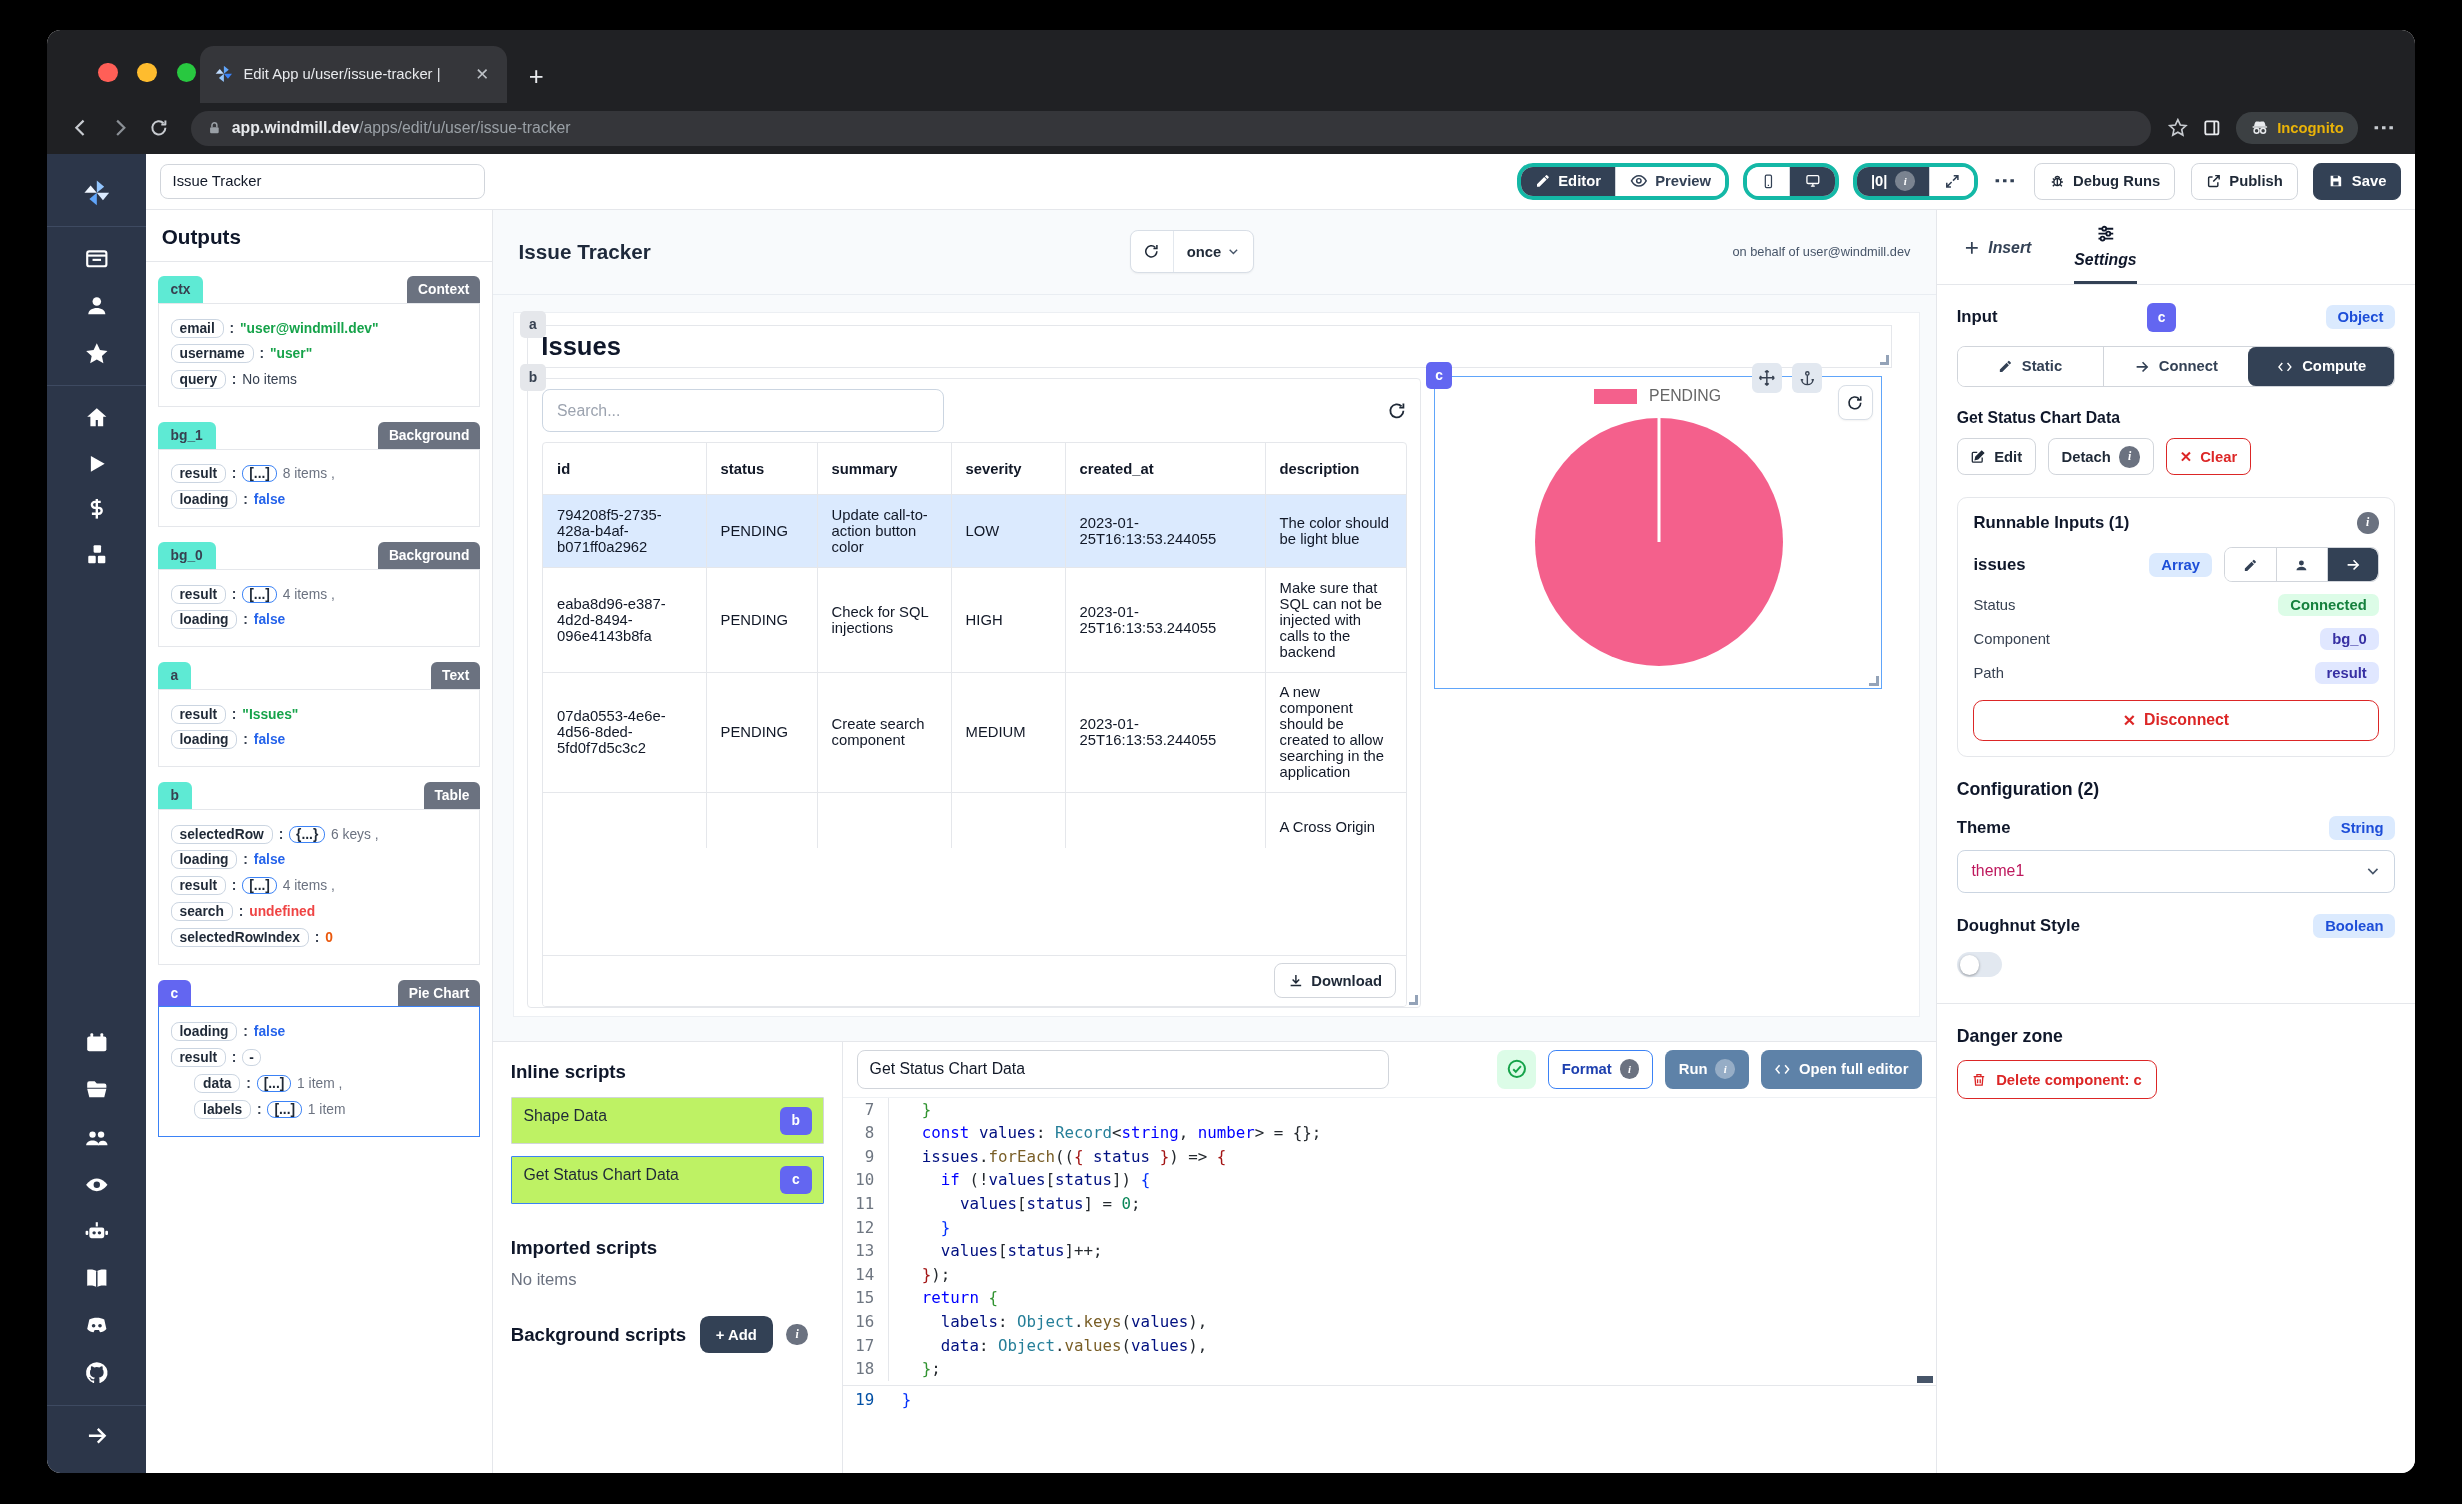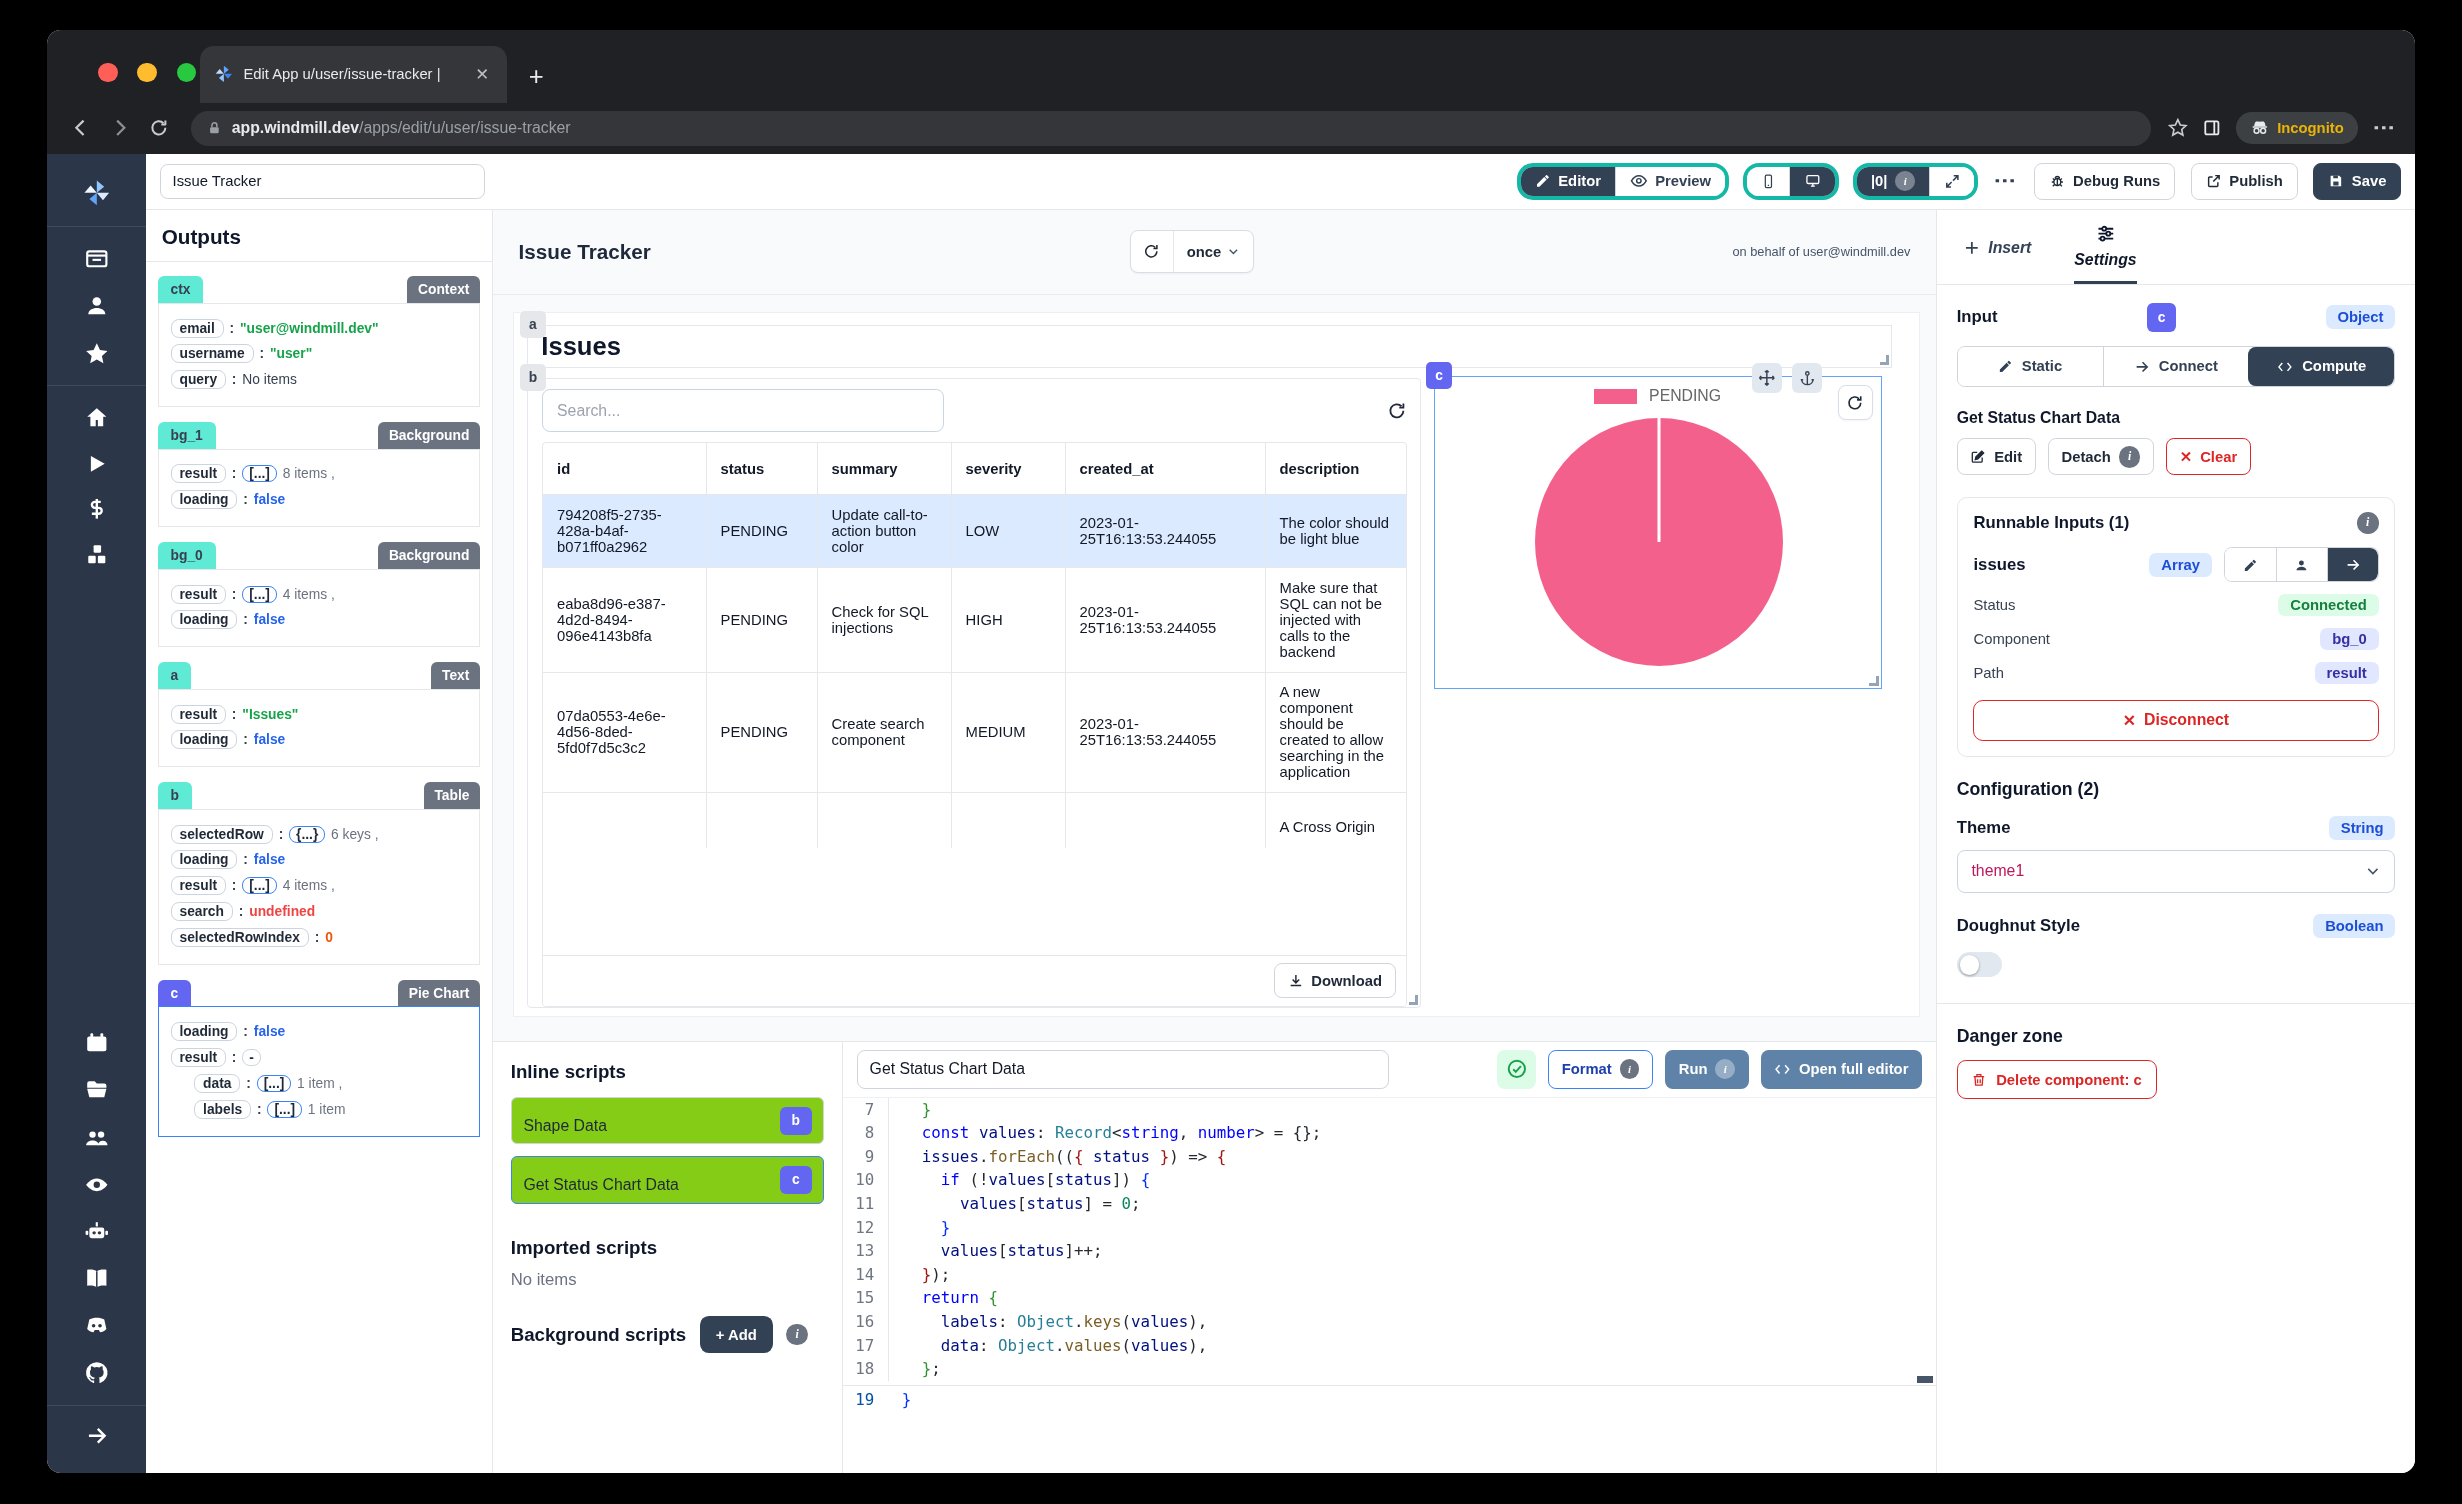--- a/index.html
+++ b/index.html
@@ -112,22 +112,22 @@
   .pie-label{font-size:15.8px;color:#666;}
   .pie{position:absolute;left:100px;top:41px;width:248px;height:248px;border-radius:50%;background:#f4608c;}
   .pie::after{content:"";position:absolute;left:50%;top:0;width:3px;height:124px;background:#fff;transform:translateX(-50%);}
   .ctl{position:absolute;width:29.6px;height:29.6px;border-radius:5.9px;background:#e2e8f0;display:flex;align-items:center;justify-content:center;top:-13.8px;z-index:6;}
   .crefresh{position:absolute;right:7.9px;top:7.9px;width:35px;height:35px;border:1px solid #d8dee6;border-radius:7.9px;background:#fff;
             display:flex;align-items:center;justify-content:center;box-shadow:0 1px 2px rgba(0,0,0,.05);}
   
   .bottom{flex:1;border-top:1px solid #e5e7eb;background:#fff;display:flex;min-height:0;}
   .inline{width:350px;border-right:1px solid #e5e7eb;padding:15.8px 17.7px;flex:none;}
   .inline h3{margin:3.9px 0 13.8px;font-size:18.7px;color:#0f172a;}
-  .sitem{display:flex;align-items:flex-end;justify-content:space-between;border:1px solid #d1d5db;border-radius:6px;
-         padding:8.9px 11.8px;margin-bottom:11.8px;font-size:15.8px;color:#1f2937;background:#84cc16;}
+  .sitem{display:flex;align-items:flex-start;justify-content:space-between;border:1px solid #d1d5db;border-radius:1px;
+         padding:8.9px 11.8px;margin-bottom:11.8px;font-size:15.8px;color:#1f2937;background:#bef264;}
   .sitem.sel{border:1.5px solid #3b82f6;}
   .sbadge{width:31.5px;height:27.6px;border-radius:5.9px;background:#6366f1;color:#fff;font-weight:700;font-size:13.8px;
           display:flex;align-items:center;justify-content:center;}
   .noitems{color:#6b7280;font-size:16.7px;margin:-2px 0 25.6px;}
   .bgrow{display:flex;align-items:center;gap:13.8px;margin-top:23.6px;}
   .addbtn{background:#334155;color:#fff;border-radius:8.9px;height:37px;padding:0 15.8px;display:flex;align-items:center;gap:5.9px;
           font-size:14.8px;font-weight:700;}
   .infodot{width:21.7px;height:21.7px;border-radius:50%;background:#6b7280;color:#fff;font-size:11.8px;font-weight:700;
            display:flex;align-items:center;justify-content:center;font-family:"Liberation Serif",serif;font-style:italic;}
   .codewrap{flex:1;display:flex;flex-direction:column;min-width:0;}

